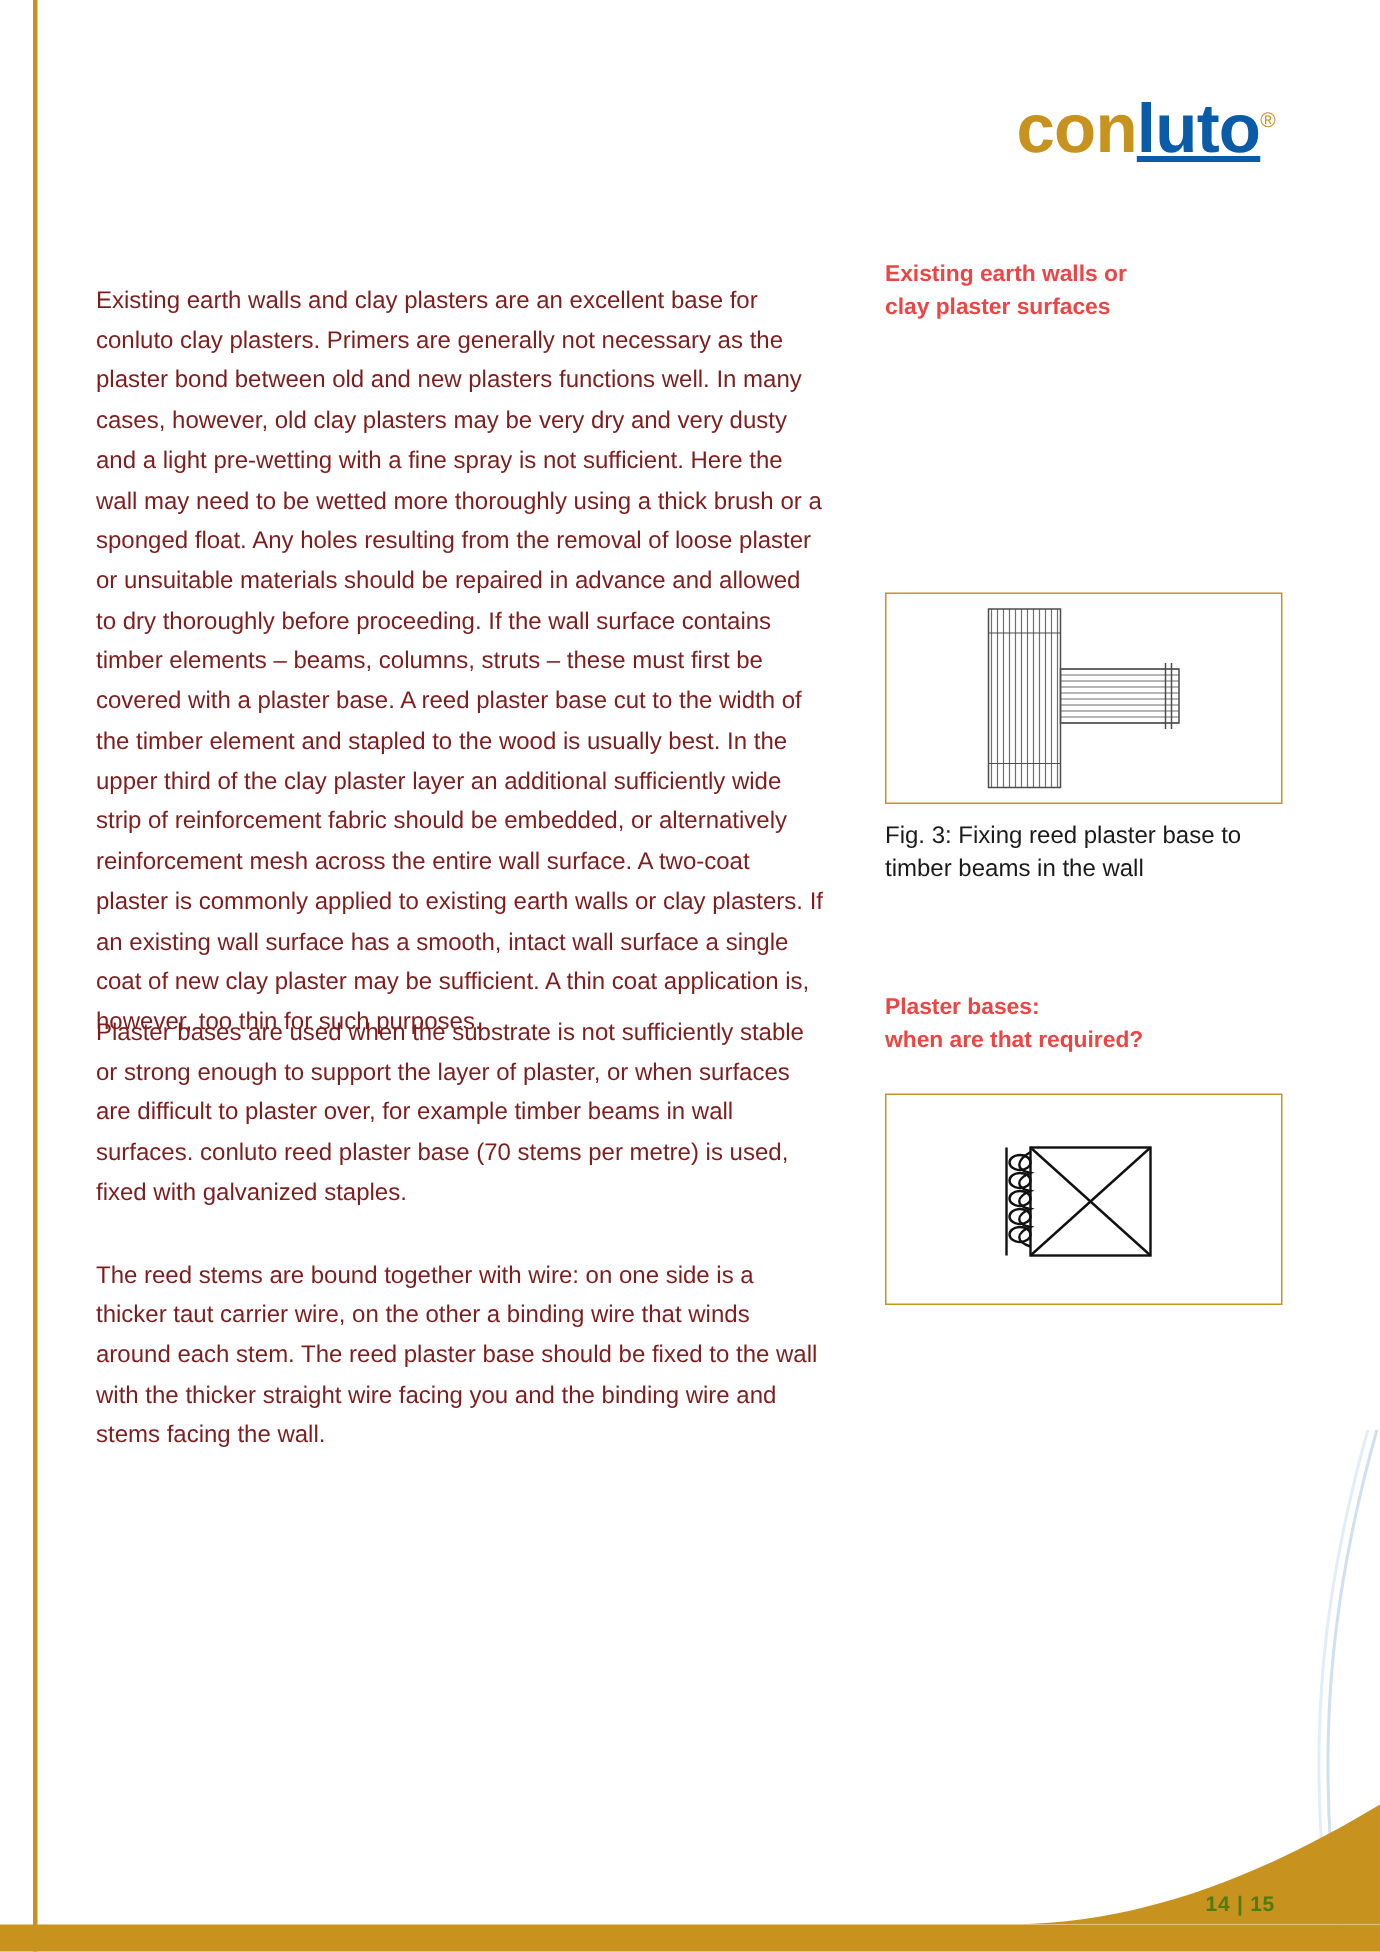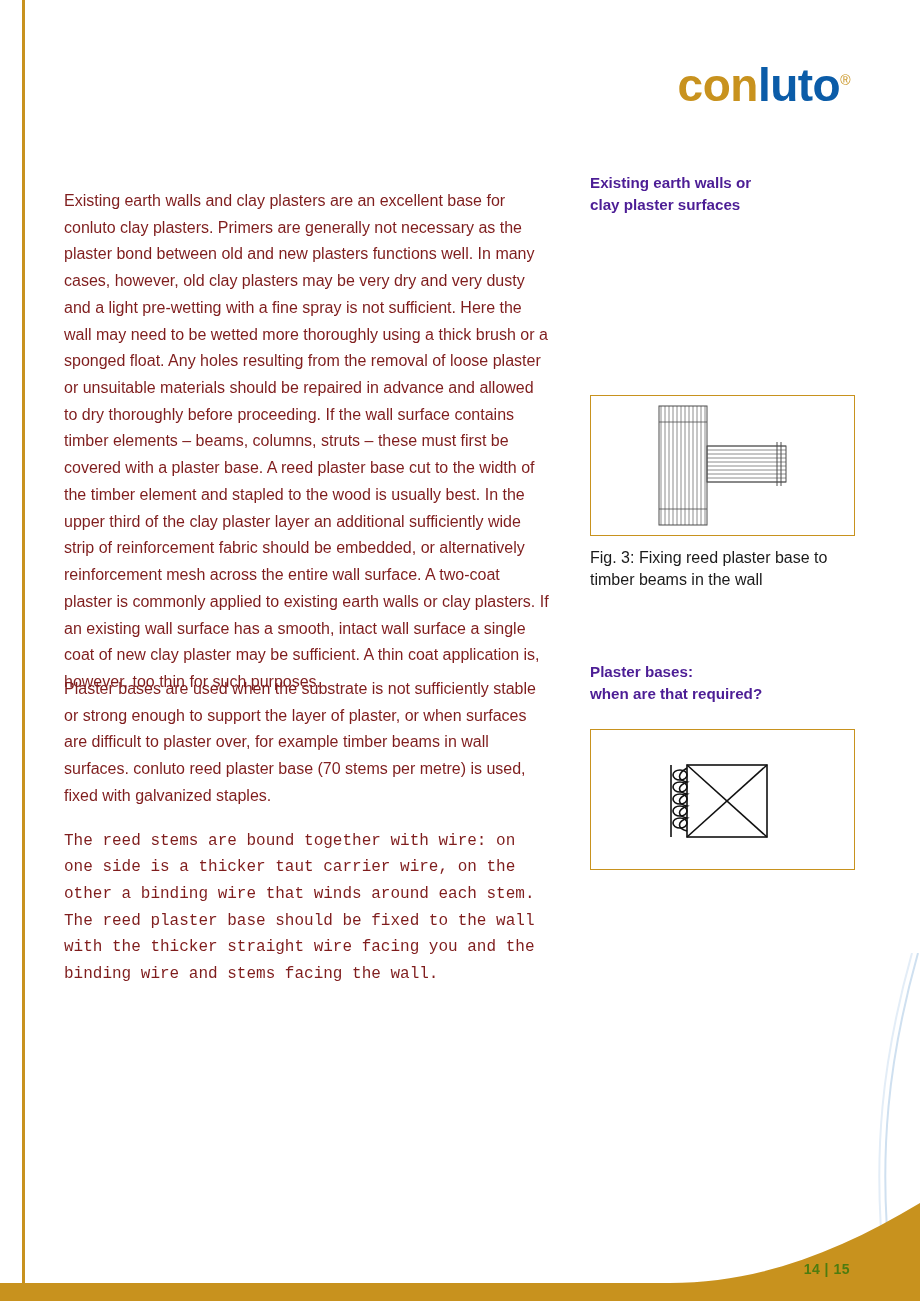--- a/index.html
+++ b/index.html
@@ -31,52 +31,52 @@
     right: 70px;
     top: 58px;
     font-size: 46px;
     letter-spacing: -0.5px;
     font-family: "Liberation Sans", sans-serif;
     font-weight: bold;
     color: #0b5ca8;
     white-space: nowrap;
   }
   .logo .con { color: #c8921e; font-weight: bold; }
-  .logo .luto { color: #0b5ca8; font-weight: bold; }
+  .logo .luto { color: #0b5ca8; font-weight: bold; text-decoration: underline; }
   .logo .reg {
     font-size: 14px;
     vertical-align: super;
     color: #c8921e;
     font-weight: normal;
   }
 
   
   .col-left {
     position: absolute;
     left: 64px;
     width: 486px;
     font-size: 16px;
     line-height: 1.67;
     color: #7f1d1d;
   }
   .block-1 { top: 172px; }
   .block-2 { top: 660px; }
-  .para + .para { margin-top: 18px; font-family: Liberation Mono, monospace; }
+  .para + .para { margin-top: 28px; }
 
   
   .col-right {
     position: absolute;
     left: 590px;
     width: 265px;
   }
   .side-1 { top: 172px; }
   .side-2 { top: 661px; }
 
   .side-head {
-    color: #4c1d95;
+    color: #ef4444;
     font-weight: bold;
     font-size: 15.2px;
     line-height: 1.42;
     margin: 0 0 0 0;
   }
 
   .fig-box {
     box-sizing: border-box;
     border: 1px solid #c8921e;
     background: #ffffff;

